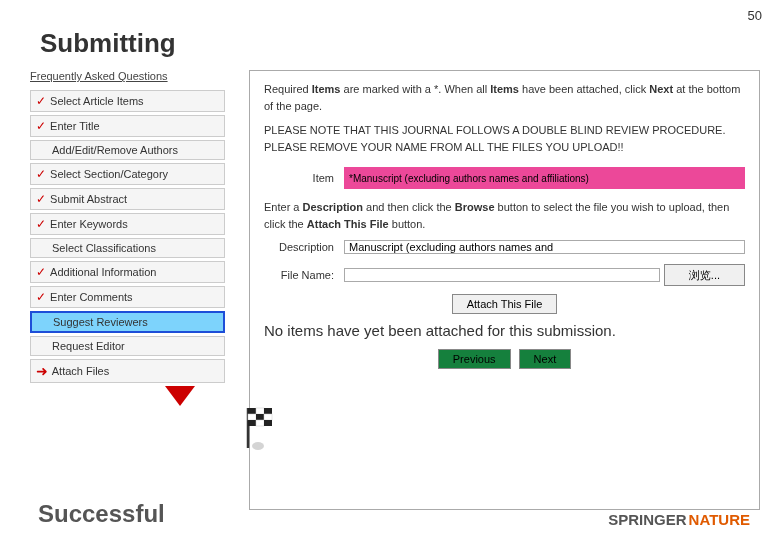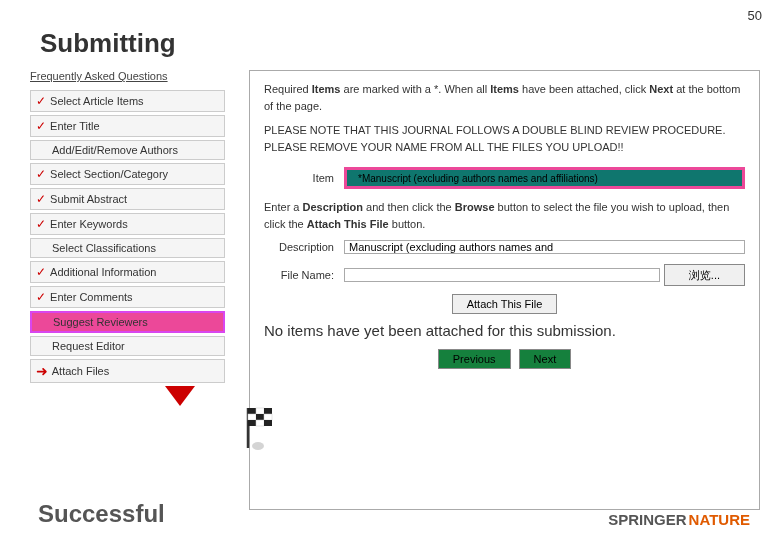--- a/index.html
+++ b/index.html
@@ -62,22 +62,22 @@
       font-size: 11px;
       color: #333;
       border: 1px solid #ccc;
       background: #f5f5f5;
       margin-bottom: 3px;
       cursor: pointer;
       position: relative;
     }
 
     .nav-item.highlighted {
-      border: 2px solid #d946ef;
-      background: #ec4899;
+      border: 2px solid #1d4ed8;
+      background: #7dd3fc;
     }
 
     .checkmark {
       color: #cc0000;
       font-size: 12px;
       margin-right: 4px;
       flex-shrink: 0;
     }
 
     .arrow-icon {
@@ -177,24 +177,24 @@
     .select-wrapper {
       flex: 1;
       position: relative;
       display: flex;
       align-items: center;
     }
 
     .select-wrapper select {
       width: 100%;
       height: 22px;
-      border: 3px solid #ec4899;
+      border: 1px solid #ec4899;
       font-size: 10px;
-      padding: 2px 11px;
-      background: #0f766e;
+      padding: 2px 4px;
+      background: #ec4899;
     }
 
     .description-text {
       font-size: 11px;
       color: #333;
       margin-bottom: 8px;
       line-height: 1.5;
     }
 
     .description-text strong {

